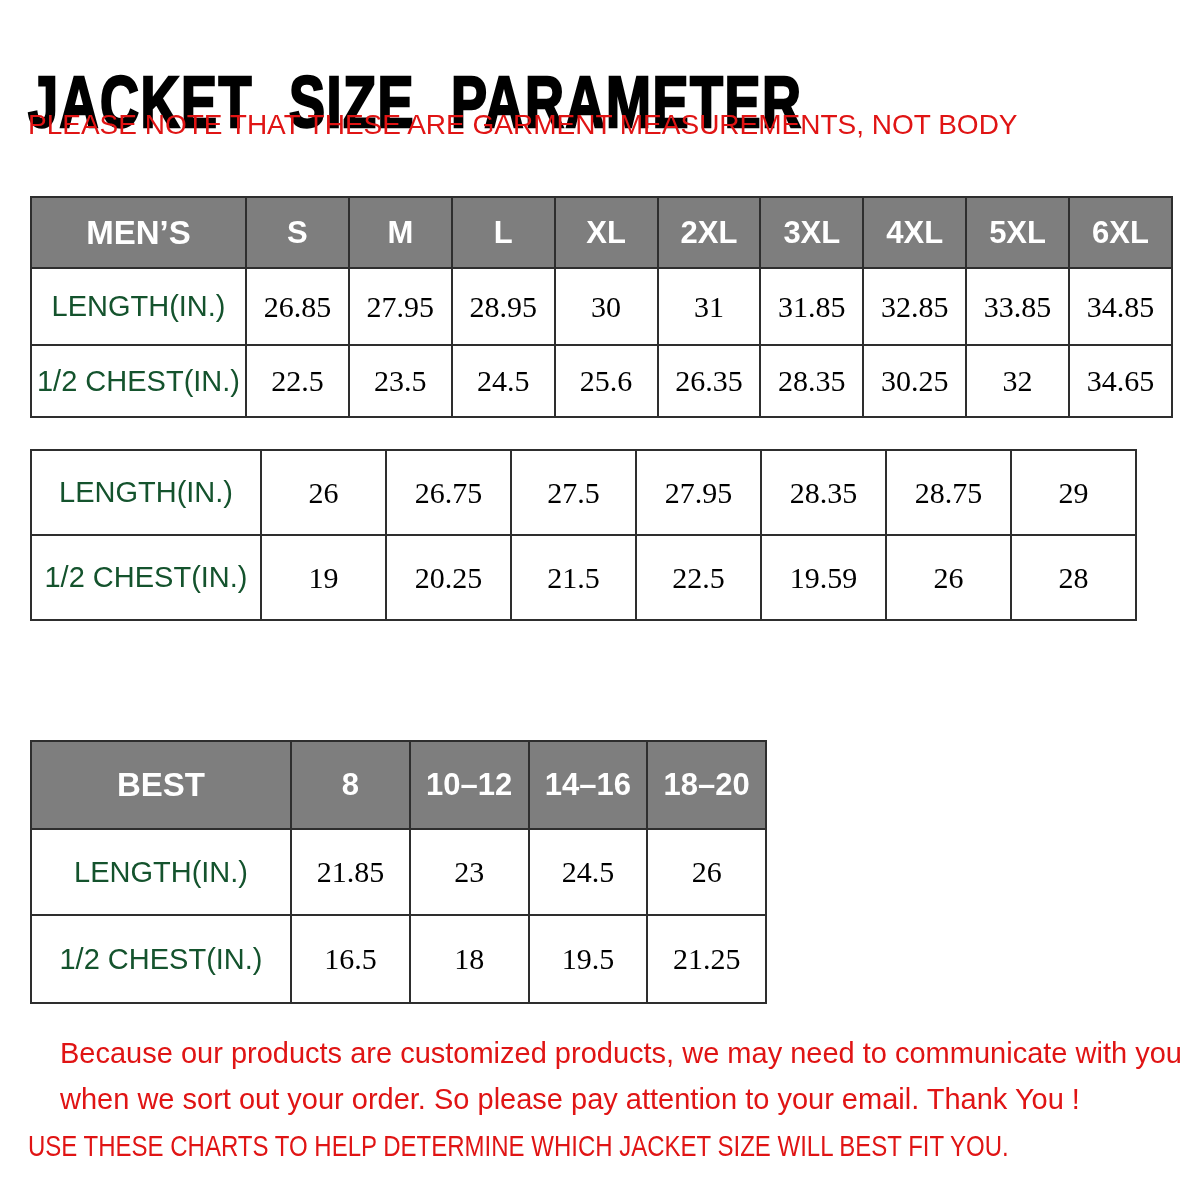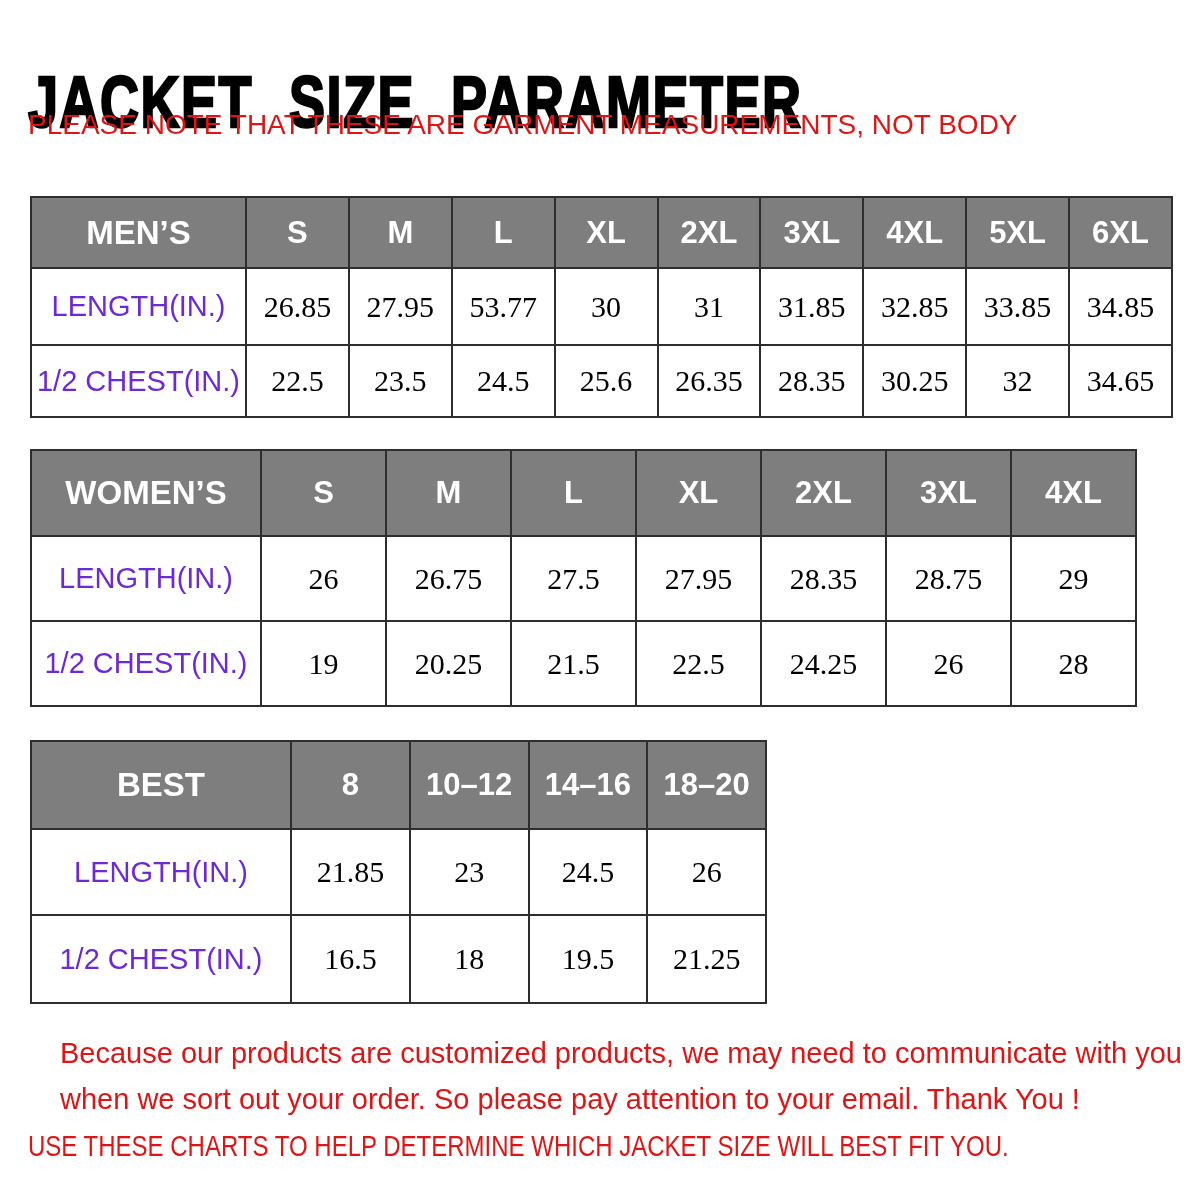--- a/index.html
+++ b/index.html
@@ -40,21 +40,21 @@
   table.size-table th, table.size-table td {
     border: 2px solid #2e2e2e;
     text-align: center; vertical-align: middle;
     padding: 0; overflow: hidden;
   }
   table.size-table th {
     background: #7e7e7e; color: #ffffff;
     font-weight: bold; font-size: 31px;
   }
   table.size-table td.row-label {
-    font-size: 29px; background: #ffffff; color: #6d28d9;
+    font-size: 29px; background: #ffffff; color: #14532d;
   }
   table.size-table td.val {
     font-family: "Liberation Serif", serif;
     font-size: 30px; background: #ffffff; color: #000;
   }
 
   #mens-table   { left: 30px; top: 196px; width: 1143px; }
   #womens-table { left: 30px; top: 449px; width: 1107px; }
   #youth-table  { left: 30px; top: 740px; width: 737px; }
 
@@ -102,21 +102,21 @@
       <th>2XL</th>
       <th>3XL</th>
       <th>4XL</th>
       <th>5XL</th>
       <th>6XL</th>
     </tr>
     <tr style="height:77px">
       <td class="row-label">LENGTH(IN.)</td>
       <td class="val">26.85</td>
       <td class="val">27.95</td>
-      <td class="val">53.77</td>
+      <td class="val">28.95</td>
       <td class="val">30</td>
       <td class="val">31</td>
       <td class="val">31.85</td>
       <td class="val">32.85</td>
       <td class="val">33.85</td>
       <td class="val">34.85</td>
     </tr>
     <tr style="height:72px">
       <td class="row-label">1/2 CHEST(IN.)</td>
       <td class="val">22.5</td>
@@ -137,47 +137,37 @@
       <col style="width:230px">
       <col>
         <col>
         <col>
         <col>
         <col>
         <col>
         <col>
     </colgroup>
     <tbody>
-        <tr style="height:86px">
-      <th style="font-size:33px">WOMEN’S</th>
-      <th>S</th>
-      <th>M</th>
-      <th>L</th>
-      <th>XL</th>
-      <th>2XL</th>
-      <th>3XL</th>
-      <th>4XL</th>
-    </tr>
     <tr style="height:85px">
       <td class="row-label">LENGTH(IN.)</td>
       <td class="val">26</td>
       <td class="val">26.75</td>
       <td class="val">27.5</td>
       <td class="val">27.95</td>
       <td class="val">28.35</td>
       <td class="val">28.75</td>
       <td class="val">29</td>
     </tr>
     <tr style="height:85px">
       <td class="row-label">1/2 CHEST(IN.)</td>
       <td class="val">19</td>
       <td class="val">20.25</td>
       <td class="val">21.5</td>
       <td class="val">22.5</td>
-      <td class="val">24.25</td>
+      <td class="val">19.59</td>
       <td class="val">26</td>
       <td class="val">28</td>
     </tr>
   </tbody>
     </table>
 
   <table class="size-table" id="youth-table">
     <colgroup>
       <col style="width:260px">
       <col>

